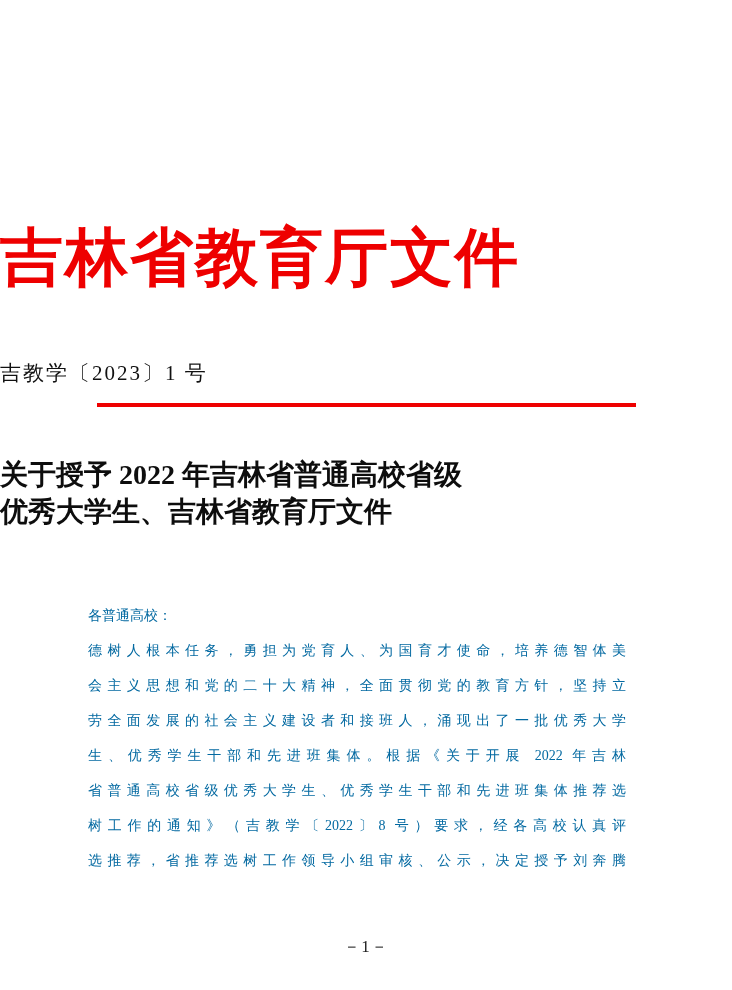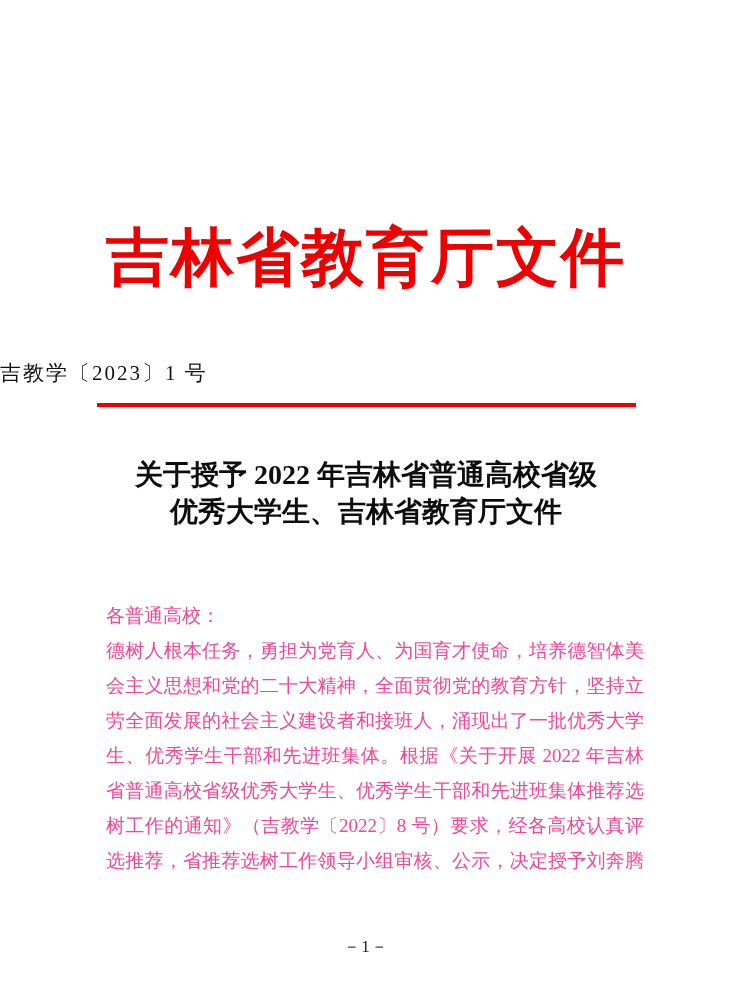--- a/index.html
+++ b/index.html
@@ -12,21 +12,20 @@
     overflow: hidden;
   }
   .page {
     position: absolute; top: 0; left: 0;
     width: 732px; height: 990px;
     background: #ffffff;
   }
   .issuer-banner {
     position: absolute; top: 224px; left: 0;
     width: 100%;
-    text-align: center;
     font-size: 63px;
     line-height: 1.08;
     font-weight: bold;
     color: #ee0000;
     letter-spacing: 2px;
     white-space: nowrap;
     font-family: "Liberation Serif", "DejaVu Serif", serif;
   }
   .doc-number {
     position: absolute; top: 359px; left: 0;
@@ -37,33 +36,32 @@
     font-family: "Liberation Serif", "DejaVu Serif", serif;
   }
   .red-rule {
     position: absolute; top: 403px; left: 97px;
     width: 539px; height: 4px;
     background: #ee0000;
   }
   .doc-title {
     position: absolute; top: 456px; left: 0;
     width: 100%;
-    text-align: center;
     font-size: 28px;
     line-height: 37px;
     font-weight: bold;
     color: #0d0d0d;
     font-family: "Liberation Serif", "DejaVu Serif", serif;
   }
   .body-block {
-    position: absolute; top: 598px; left: 106px;
+    position: absolute; top: 598px; left: 88px;
     width: 538px;
-    font-size: 19px;
+    font-size: 14px;
     line-height: 35px;
-    color: #ec4899;
+    color: #0369a1;
     font-family: "Liberation Serif", "DejaVu Serif", serif;
   }
   .salutation {
     text-align: left;
   }
   .body-line {
     text-align: justify;
     text-align-last: justify;
     text-justify: inter-character;
     white-space: nowrap;

